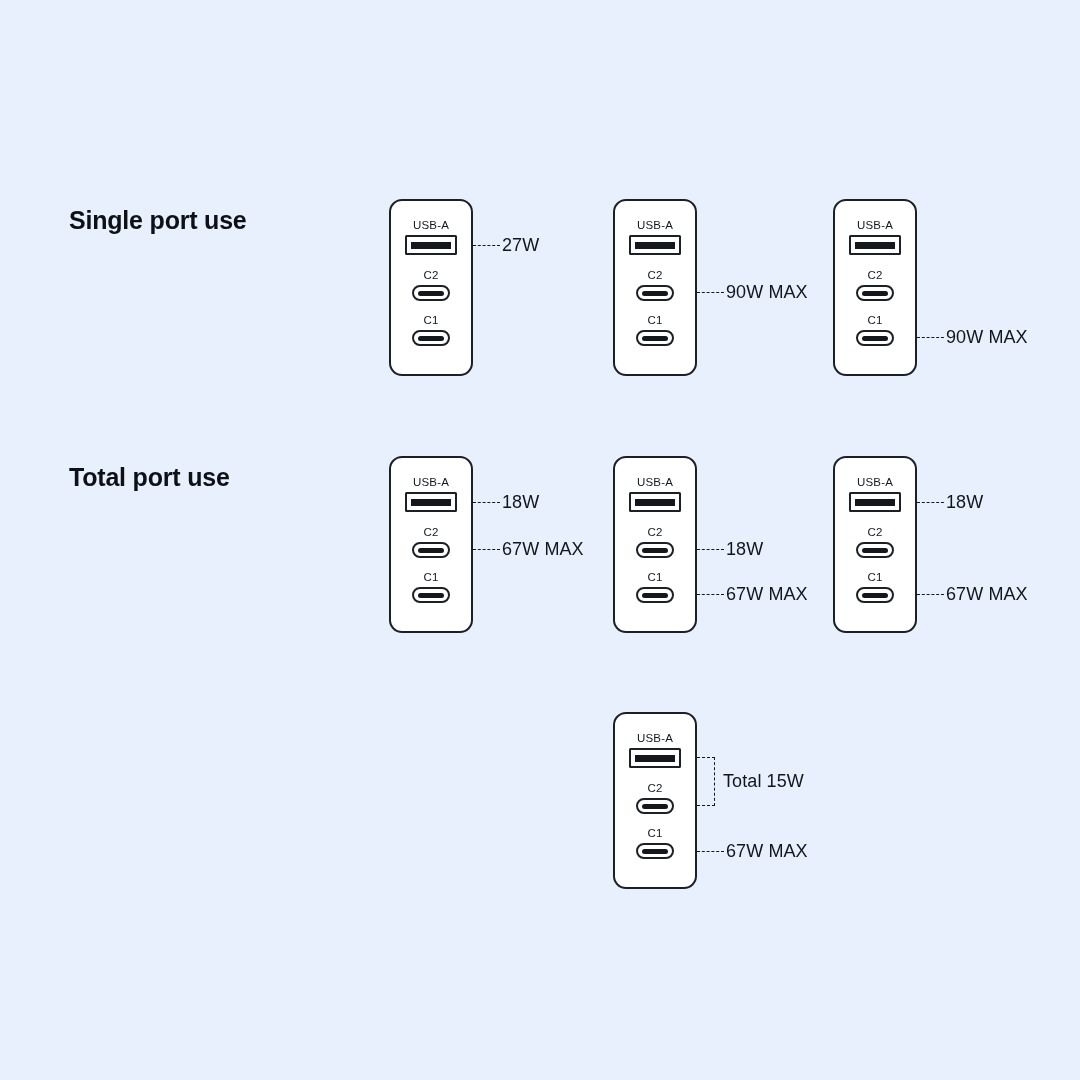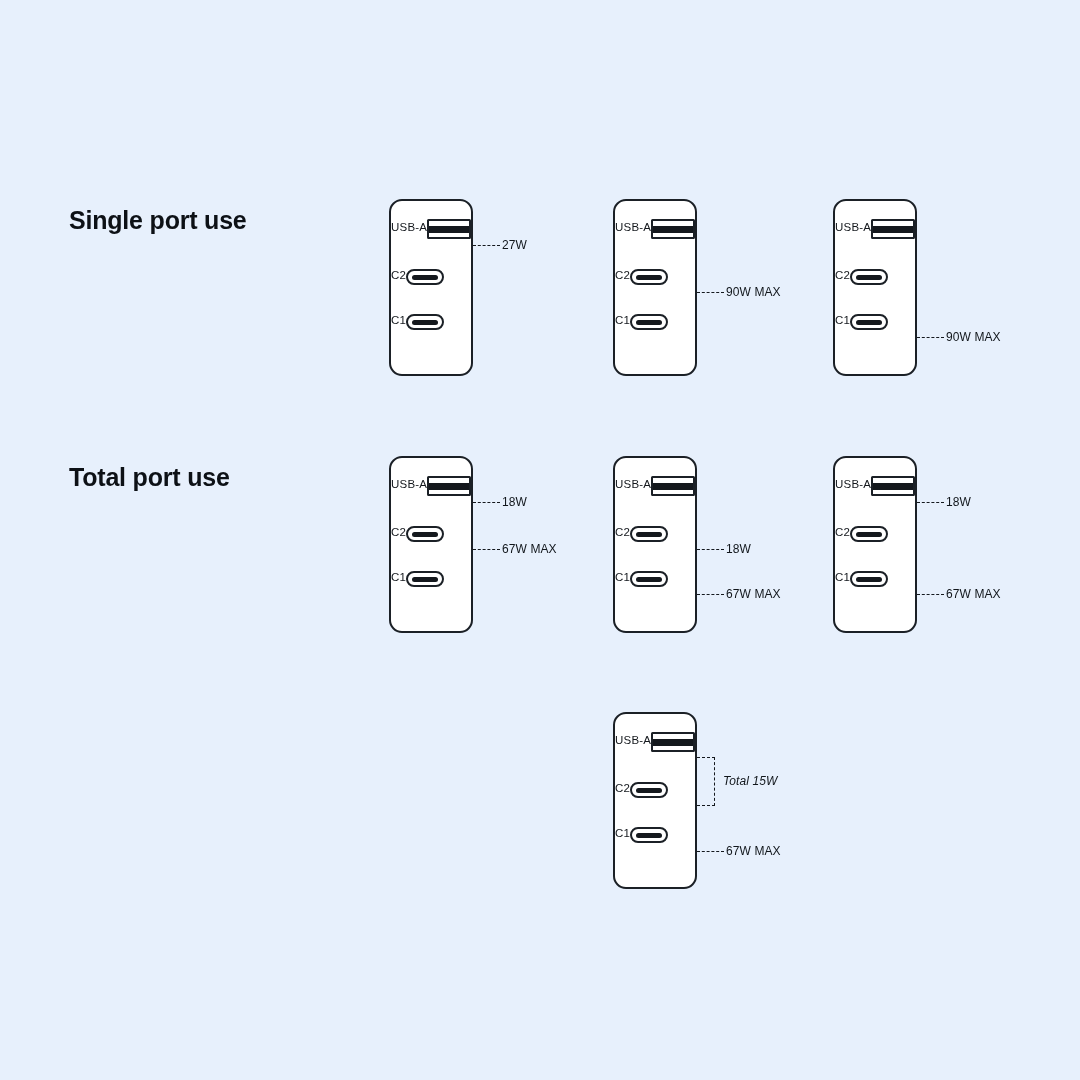--- a/index.html
+++ b/index.html
@@ -39,21 +39,21 @@
     background: #ffffff;
     border: 2.2px solid #1b2026;
     border-radius: 13px;
   }
 
   .port-group {
     position: absolute;
     left: 0;
     width: 100%;
     display: flex;
-    flex-direction: row;
+    flex-direction: column;
     align-items: center;
   }
 
   .port-label {
     font-size: 11.5px;
     line-height: 13px;
     color: #14181d;
     letter-spacing: 0.2px;
     margin-bottom: 3px;
     white-space: nowrap;
@@ -98,21 +98,21 @@
 
   
   .leader {
     position: absolute;
     height: 0;
     border-top: 1.8px dashed #14181d;
   }
 
   .callout-text {
     position: absolute;
-    font-size: 12px;
+    font-size: 18px;
     line-height: 16px;
     color: #11161b;
     white-space: nowrap;
     letter-spacing: 0.1px;
   }
 
   
   .bracket-v {
     position: absolute;
     width: 0;
@@ -290,18 +290,18 @@
       <div class="port-label">C1</div>
       <div class="usb-c-port">
           <div class="bar"></div>
         </div>
     </div>
   </div>
 
   <div class="leader" style="left:697px; top:757px; width:18px;"></div>
   <div class="leader" style="left:697px; top:805px; width:18px;"></div>
   <div class="bracket-v" style="left:714px; top:757px; height:49px;"></div>
-  <div class="callout-text" style="left:723px; top:773px;font-style:italic;">Total 15W</div>
+  <div class="callout-text" style="left:723px; top:773px;">Total 15W</div>
 
   <div class="leader" style="left:697px; top:851px; width:27px;"></div>
   <div class="callout-text" style="left:726px; top:843px;">67W MAX</div>
 
 </div>
 
 </body></html>

